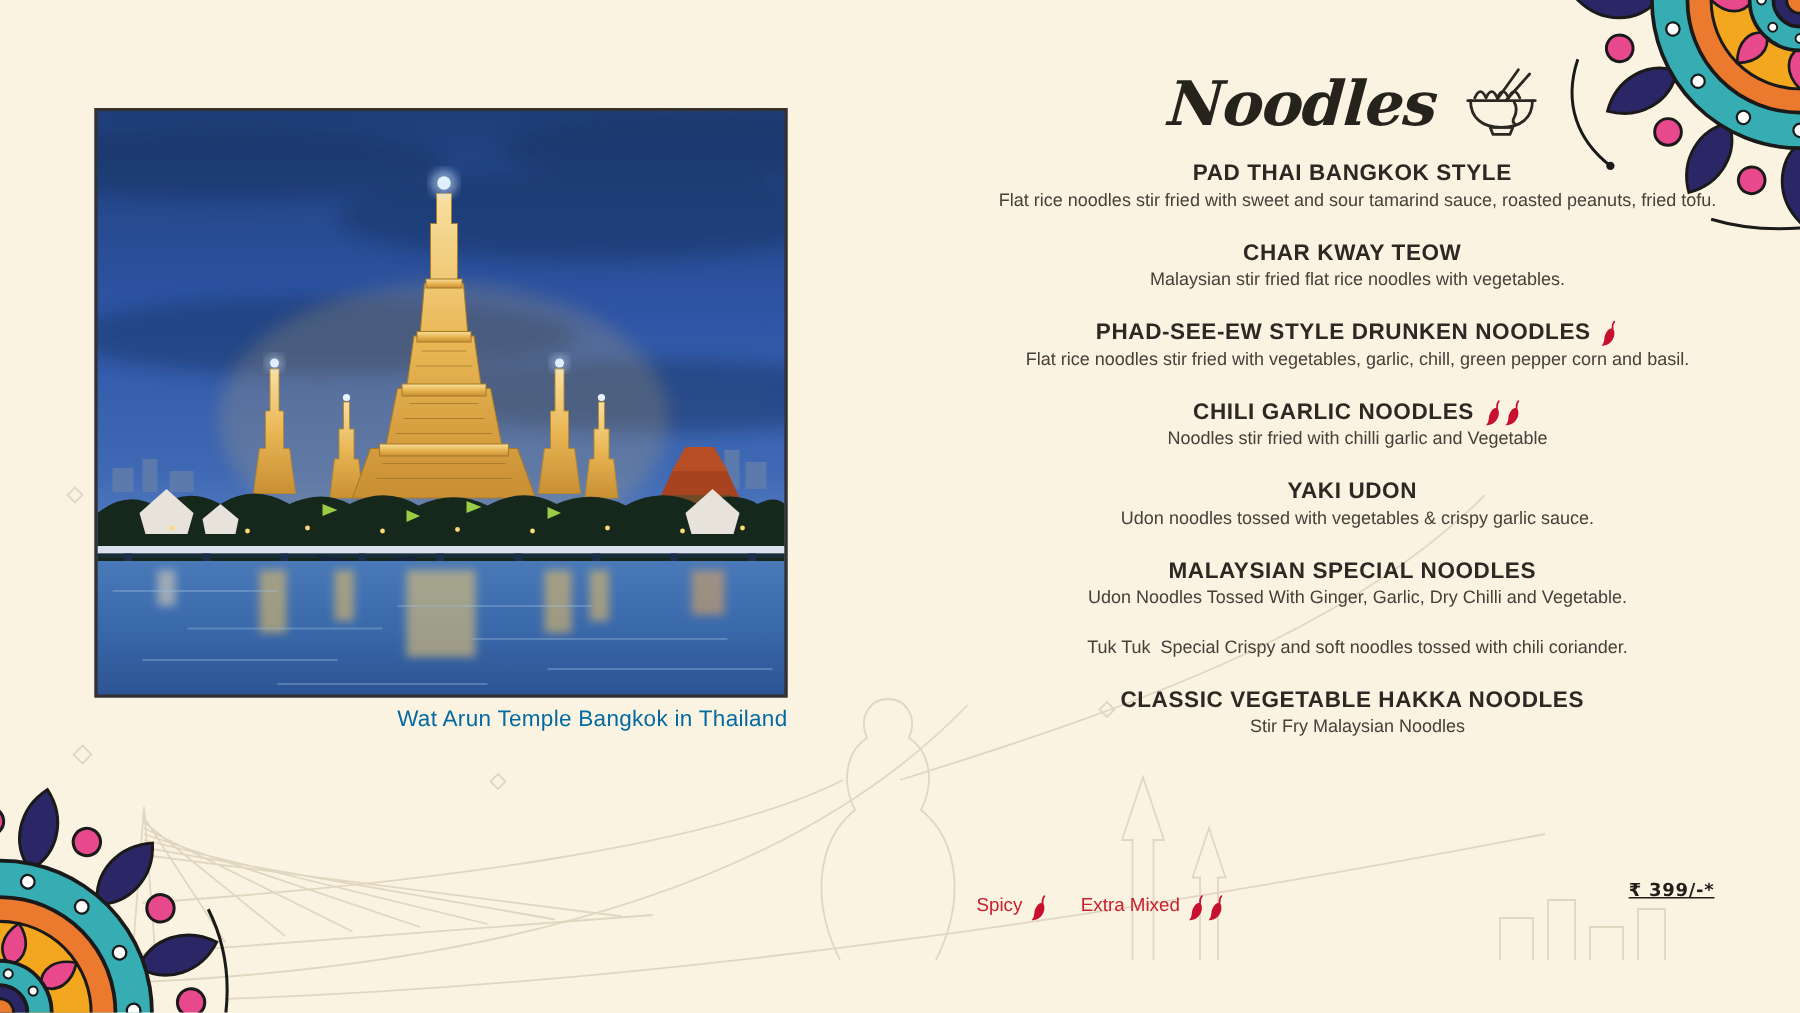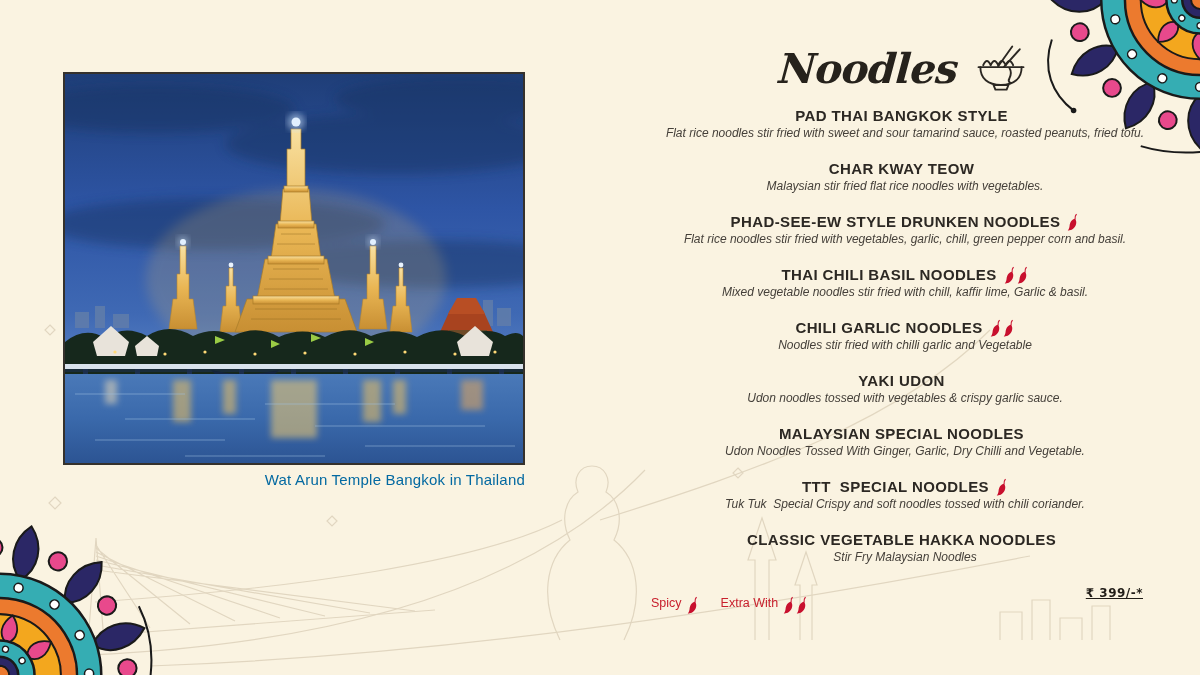--- a/index.html
+++ b/index.html
@@ -38,21 +38,21 @@
     font-size: 41px; color: #26221c; letter-spacing: -1px; transform: skewX(-4deg);
   }
   .menu-items { text-align: center; }
   .menu-item { margin-bottom: 18px; }
   .item-title-row { display: flex; align-items: center; justify-content: center; gap: 7px; }
   .item-title {
     font-size: 15px; line-height: 19px; font-weight: 600; letter-spacing: .4px;
     color: #2c2823; white-space: pre-wrap; text-align: center;
   }
   .item-desc {
-    font-size: 12px; line-height: 15px; font-style: italic; color: #45403a;
+    font-size: 12px; line-height: 15px; color: #45403a;
     margin-top: 1px; white-space: pre-wrap;
   }
   .chili { width: 12px; height: 19px; flex: 0 0 auto; transform: translateY(1px); }
   
   .legend {
     position: absolute; left: 651px; top: 593px; display: flex; align-items: center;
     gap: 22px; color: #c8202d; font-size: 12.5px;
   }
   .legend-entry { display: flex; align-items: center; gap: 5px; }
   .legend .chili { transform: translateY(3px); }
@@ -360,34 +360,20 @@
         <span class="item-title">PHAD-SEE-EW STYLE DRUNKEN NOODLES</span>
         <span class="item-chilis" style="display:inline-flex;gap:1px;">
             <svg class="chili" viewBox="0 0 20 30">
               <use href="#chili-sym"></use>
             </svg>
           </span>
       </div>
       <div class="item-desc">Flat rice noodles stir fried with vegetables, garlic, chill, green pepper corn and basil.</div>
     </div>
 
-    <div class="menu-item">
-      <div class="item-title-row">
-        <span class="item-title">THAI CHILI BASIL NOODLES</span>
-        <span class="item-chilis" style="display:inline-flex;gap:1px;">
-            <svg class="chili" viewBox="0 0 20 30">
-              <use href="#chili-sym"></use>
-            </svg>
-            <svg class="chili" viewBox="0 0 20 30">
-              <use href="#chili-sym"></use>
-            </svg>
-          </span>
-      </div>
-      <div class="item-desc">Mixed vegetable noodles stir fried with chill, kaffir lime, Garlic &amp; basil.</div>
-    </div>
 
     <div class="menu-item">
       <div class="item-title-row">
         <span class="item-title">CHILI GARLIC NOODLES</span>
         <span class="item-chilis" style="display:inline-flex;gap:1px;">
             <svg class="chili" viewBox="0 0 20 30">
               <use href="#chili-sym"></use>
             </svg>
             <svg class="chili" viewBox="0 0 20 30">
               <use href="#chili-sym"></use>
@@ -407,28 +393,20 @@
 
     <div class="menu-item">
       <div class="item-title-row">
         <span class="item-title">MALAYSIAN SPECIAL NOODLES</span>
         <span class="item-chilis" style="display:inline-flex;gap:1px;"></span>
       </div>
       <div class="item-desc">Udon Noodles Tossed With Ginger, Garlic, Dry Chilli and Vegetable.</div>
     </div>
 
     <div class="menu-item">
-      <div class="item-title-row">
-        <span class="item-title">TTT  SPECIAL NOODLES</span>
-        <span class="item-chilis" style="display:inline-flex;gap:1px;">
-            <svg class="chili" viewBox="0 0 20 30">
-              <use href="#chili-sym"></use>
-            </svg>
-          </span>
-      </div>
       <div class="item-desc">Tuk Tuk  Special Crispy and soft noodles tossed with chili coriander.</div>
     </div>
 
     <div class="menu-item">
       <div class="item-title-row">
         <span class="item-title">CLASSIC VEGETABLE HAKKA NOODLES</span>
         <span class="item-chilis" style="display:inline-flex;gap:1px;"></span>
       </div>
       <div class="item-desc">Stir Fry Malaysian Noodles</div>
     </div>
@@ -439,21 +417,21 @@
 <div class="legend">
   <span class="legend-entry">
     <span>Spicy</span>
     <span class="legend-chilis-1" style="display:inline-flex;gap:1px;">
         <svg class="chili" viewBox="0 0 20 30">
           <use href="#chili-sym"></use>
         </svg>
       </span>
   </span>
   <span class="legend-entry">
-    <span>Extra With</span>
+    <span>Extra Mixed</span>
     <span class="legend-chilis-2" style="display:inline-flex;gap:1px;">
         <svg class="chili" viewBox="0 0 20 30">
           <use href="#chili-sym"></use>
         </svg>
         <svg class="chili" viewBox="0 0 20 30">
           <use href="#chili-sym"></use>
         </svg>
       </span>
   </span>
 </div>

